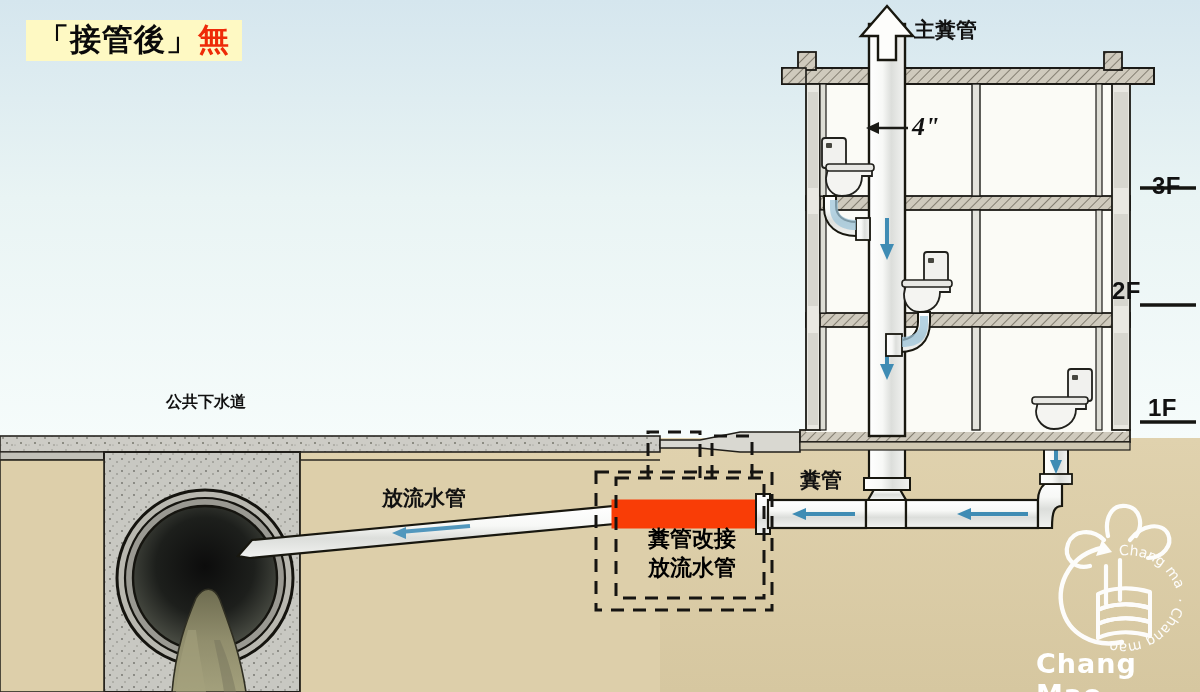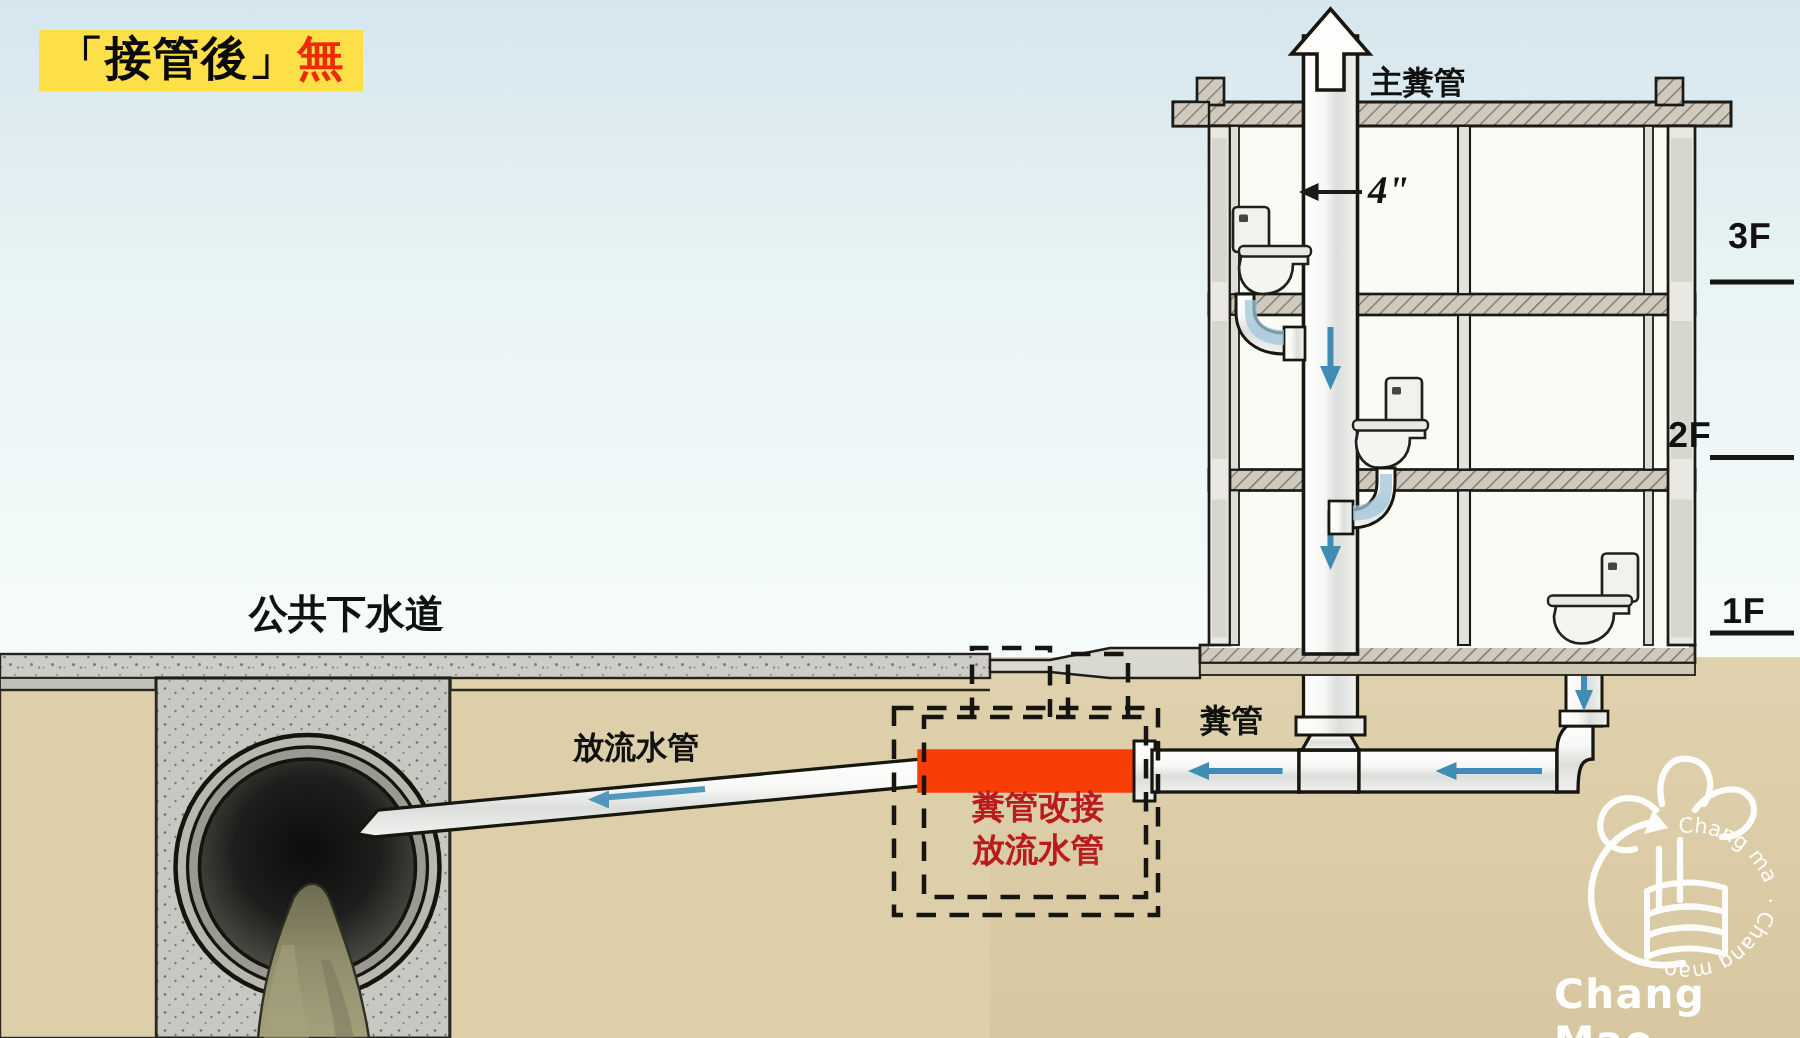--- a/index.html
+++ b/index.html
@@ -4,44 +4,44 @@
 <style>
   html,body{margin:0;padding:0;background:#fff;}
   body{font-family:"DejaVu Sans","Liberation Sans",sans-serif;}
   #stage{position:relative;width:1200px;height:692px;overflow:hidden;background:#eef6f8;}
   #stage svg.layer{position:absolute;left:0;top:0;width:1200px;height:692px;}
   .cjk{font-family:"DejaVu Sans","Liberation Sans",sans-serif;font-weight:bold;}
 
   
   #title-banner{
     position:absolute;left:26px;top:20px;
-    background:#fde047;
+    background:#fef9c3;
     padding:4px 12px 6px 12px;
     display:flex;align-items:center;
     line-height:1;
     white-space:nowrap;
   }
   #title-banner span{
     font-size:31px;font-weight:bold;letter-spacing:1px;
     color:#0a0a0a;
   }
   #title-banner .hl{color:#ee2b08;}
 
   
   .lbl{position:absolute;white-space:nowrap;font-weight:bold;color:#111;}
   .lbl.sz21{font-size:21px;}
-  .lbl.sz22{font-size:26px;}
+  .lbl.sz22{font-size:16px;}
   .floor{position:absolute;font-size:24px;font-weight:bold;color:#111;
          font-family:"Liberation Sans",sans-serif;letter-spacing:0.5px;}
   .dim4{position:absolute;font-size:26px;font-weight:bold;font-style:italic;
         color:#111;font-family:"Liberation Serif",serif;}
 
   
   #callout-text{position:absolute;left:616px;top:524px;width:152px;
-    text-align:center;color:#b91c1c;font-size:22px;font-weight:bold;
+    text-align:center;color:#000000;font-size:22px;font-weight:bold;
     line-height:1.33;}
 
   
   #brand-word{position:absolute;left:1036px;top:648px;
     font-family:"DejaVu Sans",sans-serif;font-weight:bold;font-size:27px;
     color:#ffffff;letter-spacing:1px;}
 </style>
 </head>
 <body>
 
@@ -320,31 +320,31 @@
         <textPath href="#arcBot" startOffset="4%">· Chang mao ·</textPath>
       </text>
     </g>
   </svg>
 
   <div id="title-banner">
     <span class="cjk">「接管後」</span>
     <span class="cjk hl">無</span>
   </div>
 
-  <div class="lbl cjk sz21" style="left:914px;top:41px;">主糞管</div>
+  <div class="lbl cjk sz21" style="left:914px;top:16px;">主糞管</div>
 
   <div class="dim4" style="left:912px;top:112px;">4"</div>
 
   <div class="lbl cjk sz22" style="left:166px;top:392px;">公共下水道</div>
 
   <div class="lbl cjk sz21" style="left:382px;top:484px;">放流水管</div>
 
   <div class="lbl cjk sz21" style="left:800px;top:466px;">糞管</div>
 
-  <div class="floor" style="left:1152px;top:144px;">3F</div>
+  <div class="floor" style="left:1152px;top:172px;">3F</div>
   <div class="floor" style="left:1112px;top:277px;">2F</div>
   <div class="floor" style="left:1148px;top:394px;">1F</div>
 
   <div id="callout-text">
     <div class="cjk">糞管改接</div>
     <div class="cjk">放流水管</div>
   </div>
 
   <div id="brand-word">Chang Mao</div>
 

